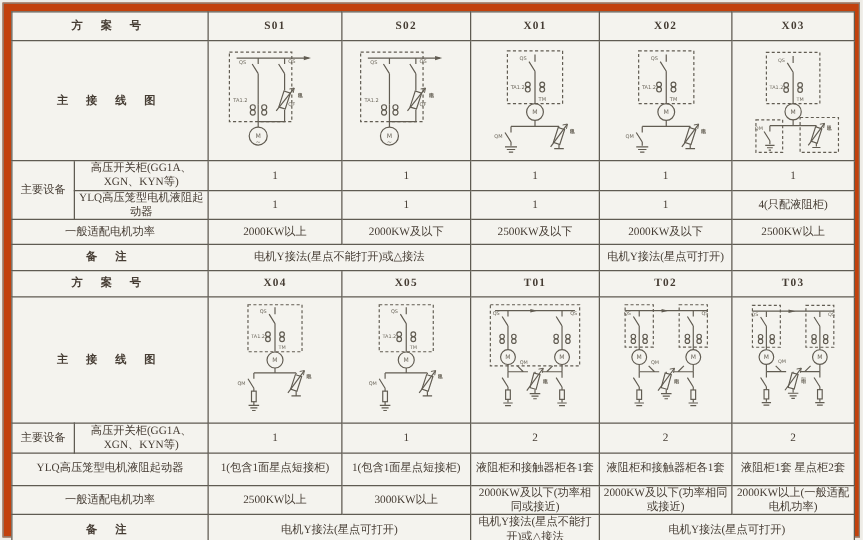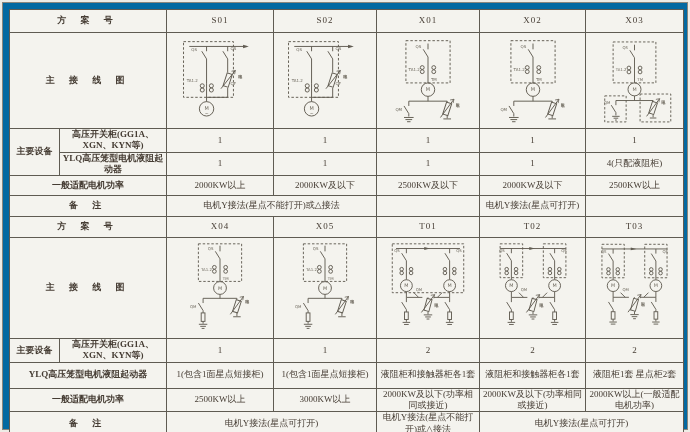--- a/index.html
+++ b/index.html
@@ -5,39 +5,39 @@
   html,body{margin:0;padding:0;}
   body{
     width:690px;height:432px;overflow:hidden;
     background:#eeece6;
     font-family:"Liberation Serif","DejaVu Serif",serif;
     color:#3e3a35;
     position:relative;
   }
   .sheet{
     position:absolute;left:2px;top:2px;right:2px;bottom:2px;
-    background:#0369a1;
+    background:#c2410c;
     border:1px solid #8a867c;
   }
   table.spec{
     position:absolute;left:6px;top:6px;
     border-collapse:collapse;table-layout:fixed;
     width:674px;height:416px;
     background:#f4f3ee;
   }
   table.spec td{
     border:1px solid #5f5b52;
     text-align:center;vertical-align:middle;
     padding:0 2px;overflow:hidden;
     font-size:9px;line-height:1.25;
     color:#453c33;
   }
   td.hlabel{font-size:12px;font-weight:bold;letter-spacing:6px;color:#3a362f;}
-  td.sublabel{font-size:9px;font-weight:bold;letter-spacing:0;color:#3a362f;}
-  td.scheme{font-size:10.5px;font-weight:normal;letter-spacing:1px;color:#3a362f;}
+  td.sublabel{font-size:9px;font-weight:normal;letter-spacing:0;color:#3a362f;}
+  td.scheme{font-size:10.5px;font-weight:bold;letter-spacing:1px;color:#3a362f;}
   td.num{font-size:10px;}
   td.diagcell{padding:1px;}
   .diag{width:100%;height:100%;display:flex;align-items:center;justify-content:center;color:#615c52;}
   .diag svg{display:block;}
   .diag text{font-family:"DejaVu Sans","Liberation Sans",sans-serif;font-size:4.2px;fill:#6e695e;}
   .diag .mtxt{font-size:5.2px;}
   .dash{stroke-dasharray:2.6 2;}
 </style>
 </head>
 <body>

